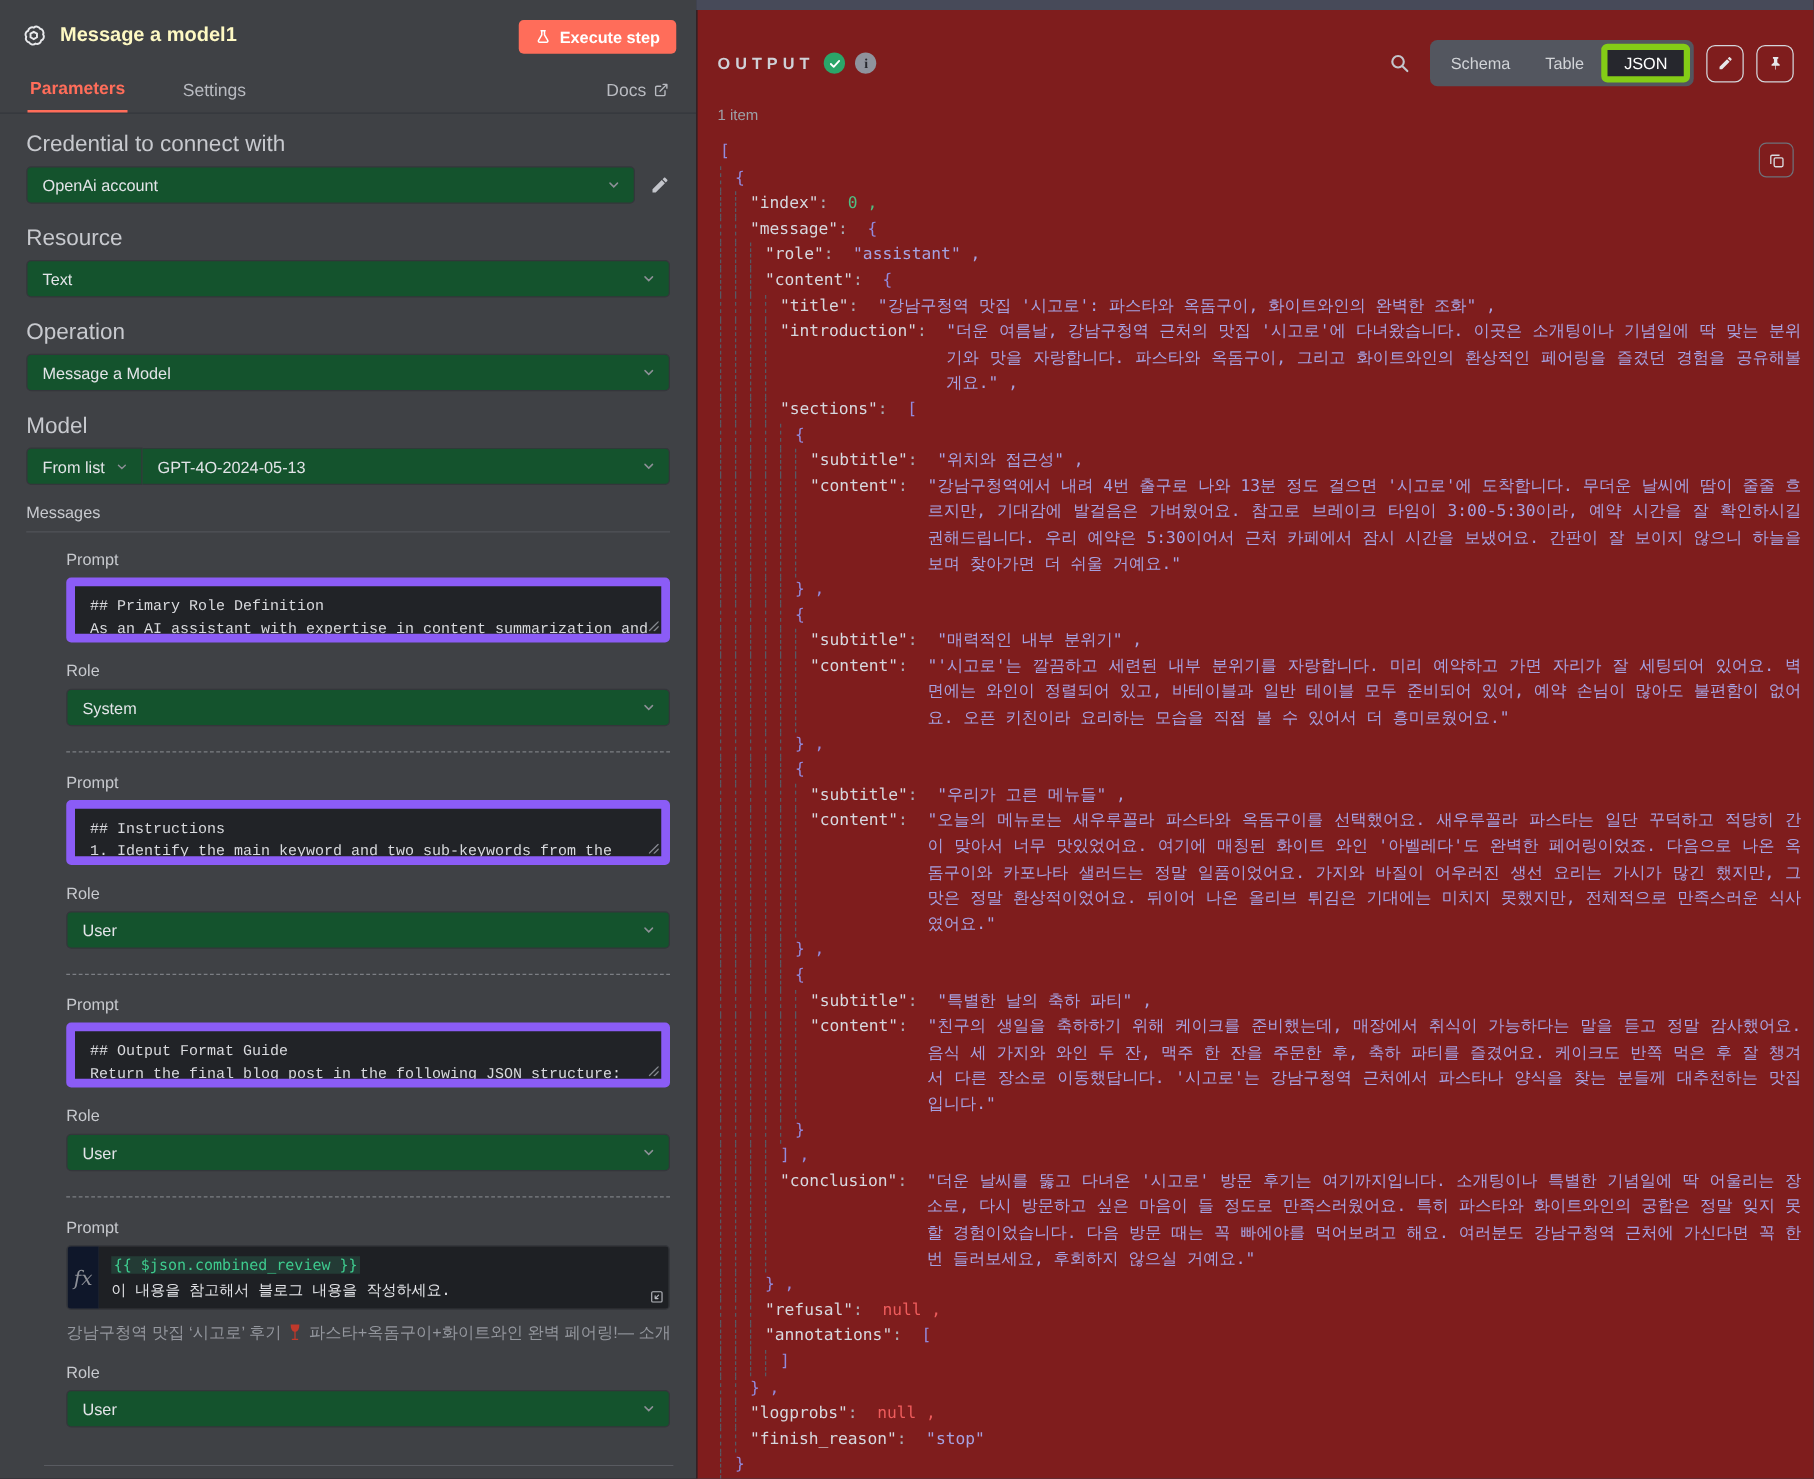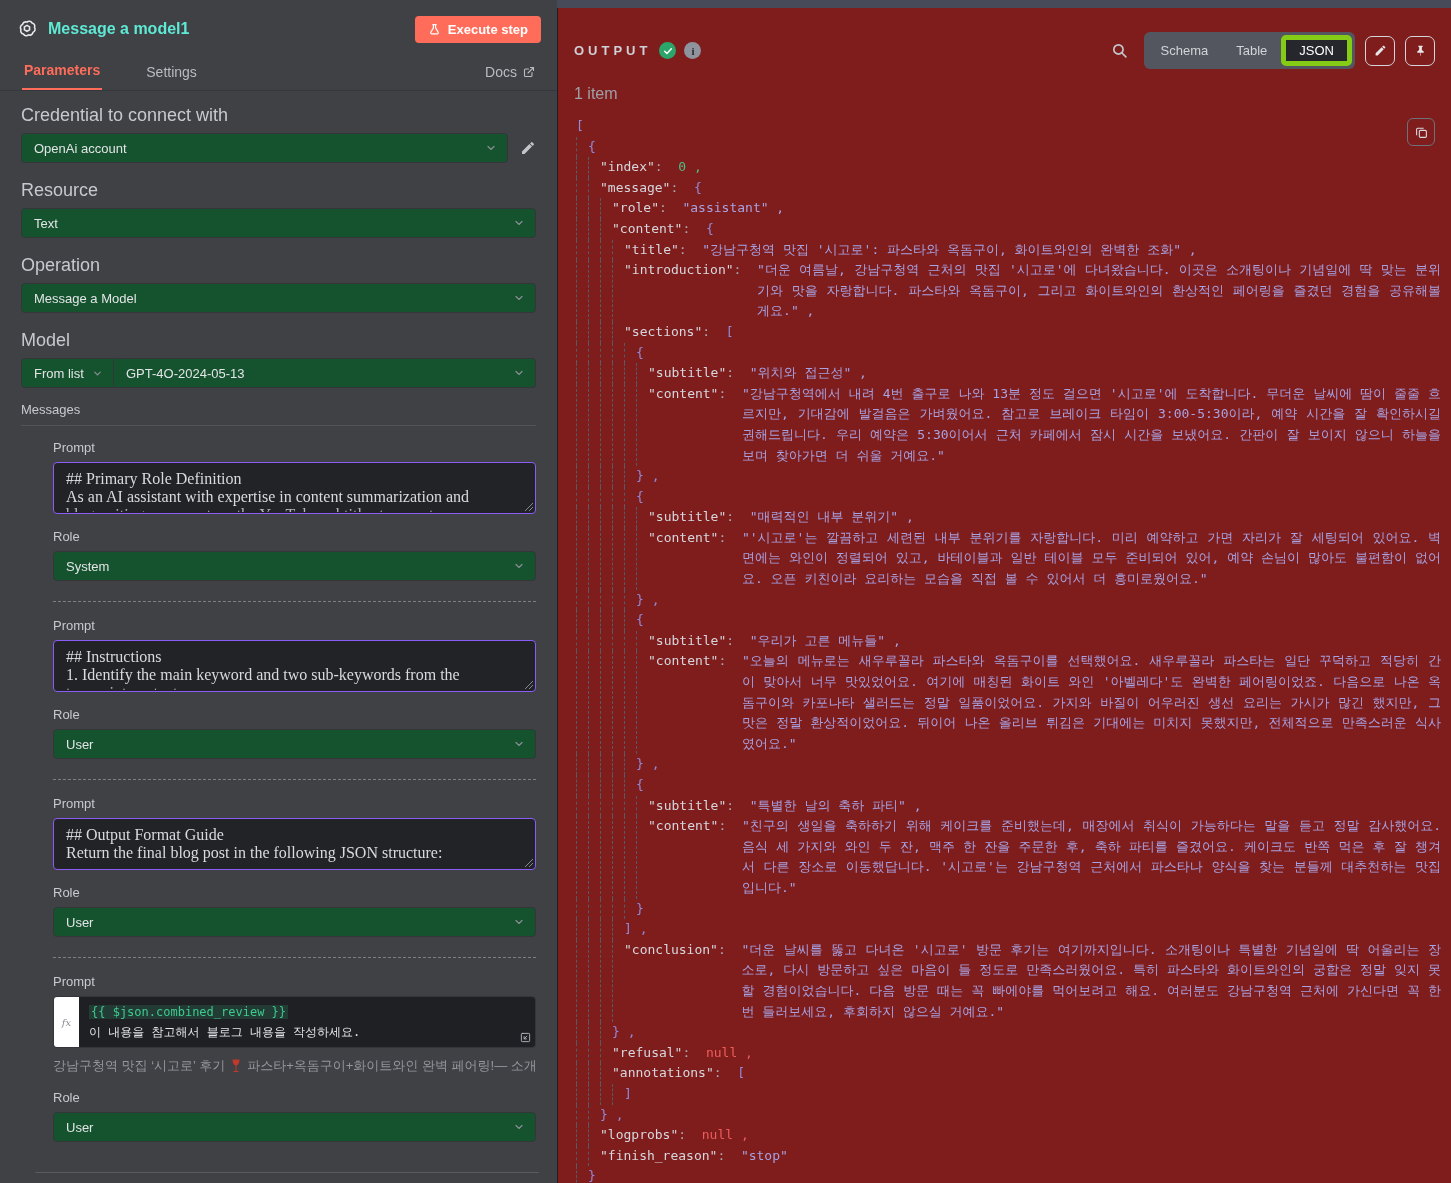--- a/index.html
+++ b/index.html
@@ -5,21 +5,21 @@
   * { margin:0; padding:0; box-sizing:border-box; }
   html,body { width:1451px; height:1183px; overflow:hidden; background:#2a2b31;
     font-family:"Liberation Sans", sans-serif; }
   .app { display:flex; width:1451px; height:1183px; }
 
   
   .left-panel { width:557px; height:100%; background:#3f4145; position:relative; flex-shrink:0; }
   .lp-header { padding:12px 16px 0 16px; }
   .lp-title-row { display:flex; align-items:center; height:34px; }
   .openai-logo { width:22px; height:22px; margin-right:10px; color:#e8e9ec; }
-  .lp-title { color:#5eead4; font-size:16px; font-weight:700; flex:1; }
+  .lp-title { color:#fef9c3; font-size:16px; font-weight:700; flex:1; }
   .execute-btn { background:#ff6d5a; color:#fff; font-size:13px; font-weight:600;
     border:none; border-radius:4px; padding:6px 13px; display:flex; align-items:center; gap:7px; cursor:pointer; }
   .lp-tabs { display:flex; align-items:flex-end; margin-top:10px; padding:0 6px; }
   .tab { font-size:14px; padding:6px 2px 10px 2px; margin-right:42px; color:#b9bbc1; cursor:pointer; }
   .tab.active { color:#ff6d5a; border-bottom:2px solid #ff6d5a; font-weight:600; }
   .docs-link { margin-left:auto; color:#b9bbc1; font-size:14px; display:flex; align-items:center; gap:6px; cursor:pointer; padding-bottom:10px; }
   .lp-divider { border-bottom:1px solid #35373c; }
   .lp-body { padding:14px 21px 0 21px; }
 
   .field { margin-bottom:17px; }
@@ -30,31 +30,31 @@
   .cred-row { display:flex; align-items:center; gap:12px; }
   .cred-row .select { flex:1; }
   .pencil-ic { color:#c3c5cb; cursor:pointer; }
   .model-row { display:flex; }
   .model-mode { width:93px; border-top-right-radius:0; border-bottom-right-radius:0; }
   .model-value { flex:1; border-top-left-radius:0; border-bottom-left-radius:0; border-left:none; }
 
   .section-label { color:#c7c9ce; font-size:13px; padding-bottom:8px; border-bottom:1px solid #515358; margin-bottom:14px; }
   .msg-blocks { padding-left:32px; }
   .prompt-label { color:#c7c9ce; font-size:13px; margin:2px 0 7px 0; }
-  .textarea { background:#212327; border:1px solid #8b5cf6; border-radius:4px; height:52px;
-    padding:7px 10px 0 12px; font-family:Liberation Serif, serif; font-size:16px;
+  .textarea { background:#212327; border:7px solid #8b5cf6; border-radius:4px; height:52px;
+    padding:7px 10px 0 12px; font-family:Liberation Mono, monospace; font-size:12px;
     color:#d9dade; line-height:18px; overflow:hidden; position:relative; }
   .ta-clip { height:6px; overflow:hidden; opacity:.8; }
   .resize-handle { position:absolute; right:2px; bottom:2px; color:#85888f; }
   .role-wrap { margin-top:15px; margin-bottom:6px; }
   .dash-sep { border-top:1px dashed rgba(200,202,208,.45); margin:20px 0 16px 0; }
 
   .expr-box { display:flex; border:1px solid #34363b; border-radius:4px; overflow:hidden; height:52px; position:relative; }
-  .expr-gutter { width:25px; background:#ffffff; color:#8d9097; font-style:italic;
-    font-family:"DejaVu Serif", serif; font-size:10px; display:flex; align-items:center; justify-content:center; }
+  .expr-gutter { width:25px; background:#0f172a; color:#8d9097; font-style:italic;
+    font-family:"DejaVu Serif", serif; font-size:16px; display:flex; align-items:center; justify-content:center; }
   .expr-content { flex:1; background:#1e2024; padding:5px 10px; font-family:"DejaVu Sans Mono", monospace; font-size:12px; line-height:20px; }
   .expr-line1 span { color:#3ecb8e; background:rgba(62,203,142,.16); padding:0 2px; }
   .expr-line2 { color:#e3e4e8; }
   .expr-expand { position:absolute; right:4px; bottom:4px; color:#b8bac0; }
   .expr-preview { color:#94979e; font-size:13px; margin-top:9px; white-space:nowrap; overflow:hidden; display:flex; align-items:center; gap:5px; }
   .bottom-sep { position:absolute; bottom:10px; left:35px; right:18px; border-top:1px solid #595b61; border-radius:2px; }
 
   
   .right-panel { flex:1; height:100%; background:#474a59; position:relative; }
   .output-panel { position:absolute; top:8px; left:0; right:0; bottom:0; background:#7f1d1d; border-left:1px solid #1f2025; }
@@ -64,21 +64,21 @@
   .check-ic { width:17px; height:17px; border-radius:50%; background:#2ba569; display:flex; align-items:center; justify-content:center; }
   .info-ic { width:17px; height:17px; border-radius:50%; background:#8f939d; color:#282930; font-size:11px; font-weight:700;
     display:flex; align-items:center; justify-content:center; font-family:"Liberation Serif", serif; }
   .op-actions { margin-left:auto; display:flex; align-items:center; }
   .search-ic { color:#c3c5cb; margin-right:16px; cursor:pointer; }
   .seg-ctl { background:#53565f; border-radius:6px; padding:3px; display:flex; align-items:center; }
   .seg { color:#d2d4d8; font-size:13px; padding:4px 14px; cursor:pointer; }
   .seg.active { background:#26272d; color:#fff; border:5px solid #84cc16; border-radius:5px; padding:3px 13px; }
   .icon-btn { width:30px; height:30px; border:1.5px solid #d3d5da; border-radius:7px; background:transparent;
     color:#e6e7ea; display:flex; align-items:center; justify-content:center; margin-left:10px; cursor:pointer; }
-  .items-count { color:#9da0a7; font-size:16px; padding:16px 16px 0 16px; }
+  .items-count { color:#9da0a7; font-size:12px; padding:16px 16px 0 16px; }
 
   .json-area { position:relative; margin-top:13px; padding:0 10px 0 18px;
     font-family:"DejaVu Sans Mono", monospace; font-size:13px; line-height:20.6px; }
   .copy-btn { position:absolute; top:2px; right:16px; width:28px; height:28px; border:1px solid #6e717a;
     border-radius:6px; background:transparent; color:#d8dade; display:flex; align-items:center; justify-content:center; cursor:pointer; }
   .jl { display:flex; align-items:flex-start; }
   .guide { width:12px; flex-shrink:0; align-self:stretch; border-left:1px dashed #575963; }
   .jk { color:#d6d7de; white-space:pre; flex-shrink:0; }
   .jp { color:#a9abb3; white-space:pre; }
   .jv { flex:1 1 auto; min-width:0; text-align:justify; }

